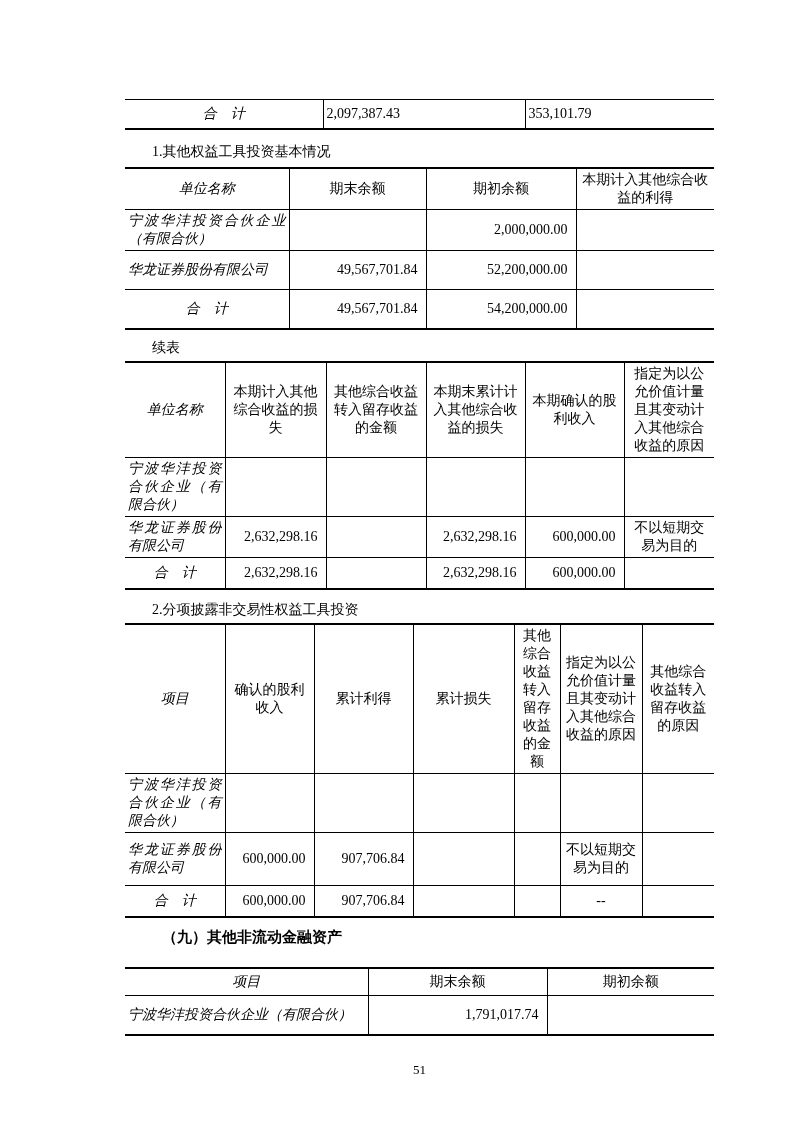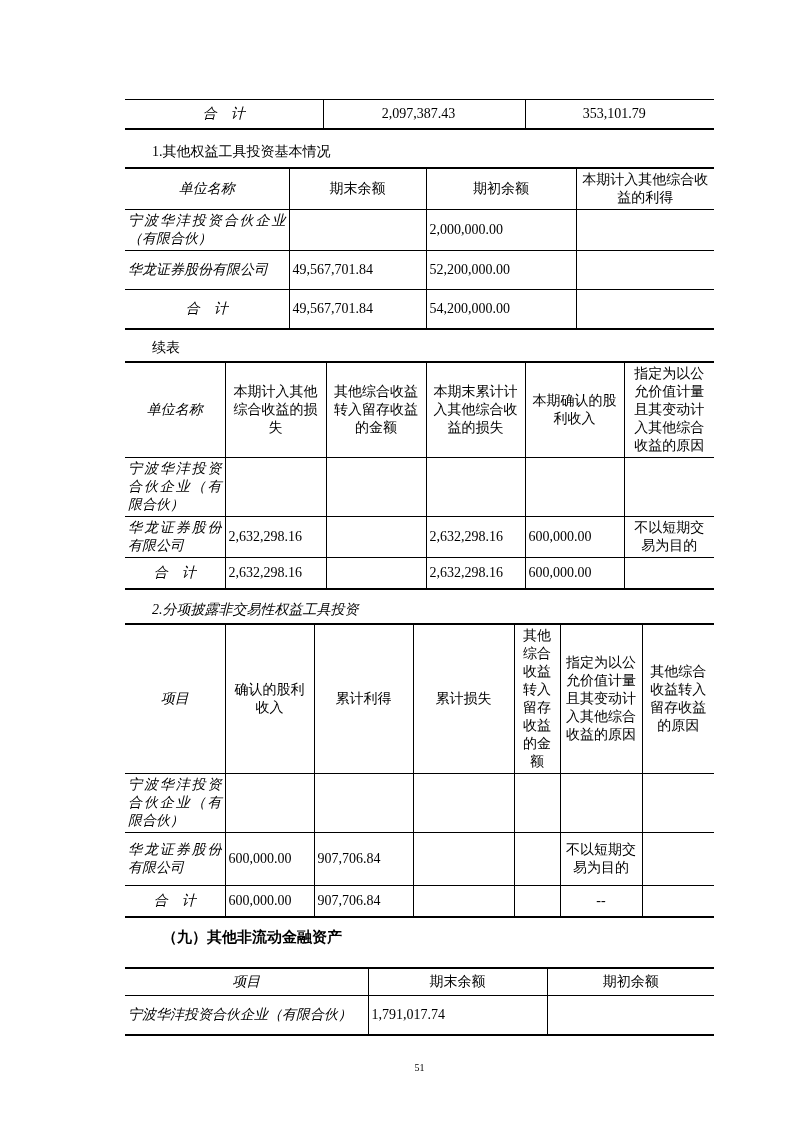--- a/index.html
+++ b/index.html
@@ -27,36 +27,36 @@
     padding: 2px 3px;
     font-weight: normal;
     font-size: 14px;
     line-height: 18px;
     vertical-align: middle;
     overflow: hidden;
   }
   th:first-child, td:first-child { border-left: none; font-style: italic; }
   th:last-child,  td:last-child  { border-right: none; }
   th { text-align: center; }
-  .num  { padding-right: 8px; }
-  .numw { text-align: center; padding-right: 14px; }
+  .num  { text-align: right; padding-right: 8px; }
+  .numw { text-align: left; padding-right: 14px; }
   .ctr  { text-align: center; }
   .name { text-align: left; text-align: justify; }
   .t1 tbody td { height: 34px; }
   .t4 tbody td { height: 34px; }
   .t4 thead th { height: 22px; }
   .t2 tbody td, .t3 tbody td { height: 26px; }
   .t3 tr.tall td { height: 48px; }
   .toprow td { height: 24px; }
   .h-bold { font-weight: bold; font-size: 15px; margin: 14px 0 0 37px; line-height: 19px; }
   .h9 { margin: 10px 0 20px 37px; }
   .sub { margin: 12px 0 6px 27px; line-height: 19px; }
   .cont { margin: 8px 0 4px 27px; line-height: 19px; }
-  .sub2 { margin: 10px 0 4px 27px; line-height: 19px; font-style: italic; }
-  .pageno { margin-top: 26px; width: 589px; text-align: center; font-size: 10px; }
+  .sub2 { margin: 10px 0 4px 27px; line-height: 19px; }
+  .pageno { margin-top: 26px; width: 589px; text-align: center; font-size: 13px; }
 </style>
 </head>
 <body>
 
 <div class="page">
 
   <table class="thin-top">
     <colgroup>
         <col style="width:198px">
         <col style="width:202px">

